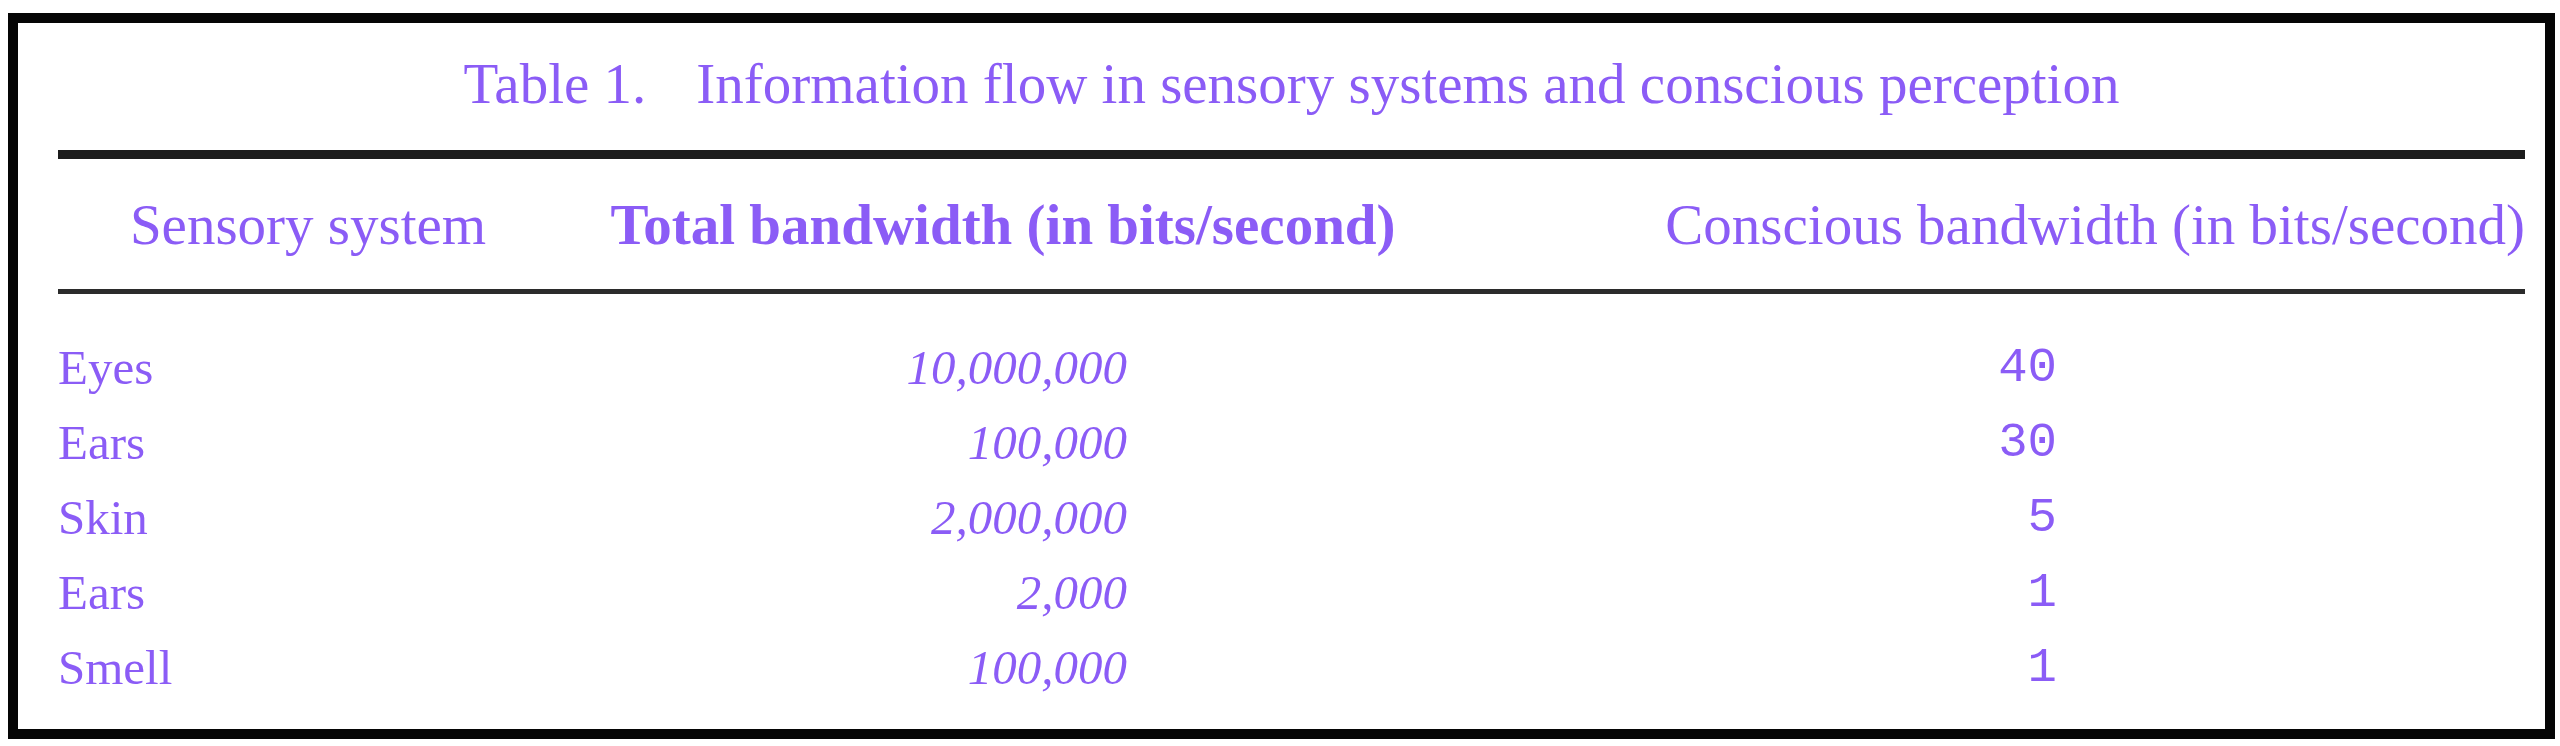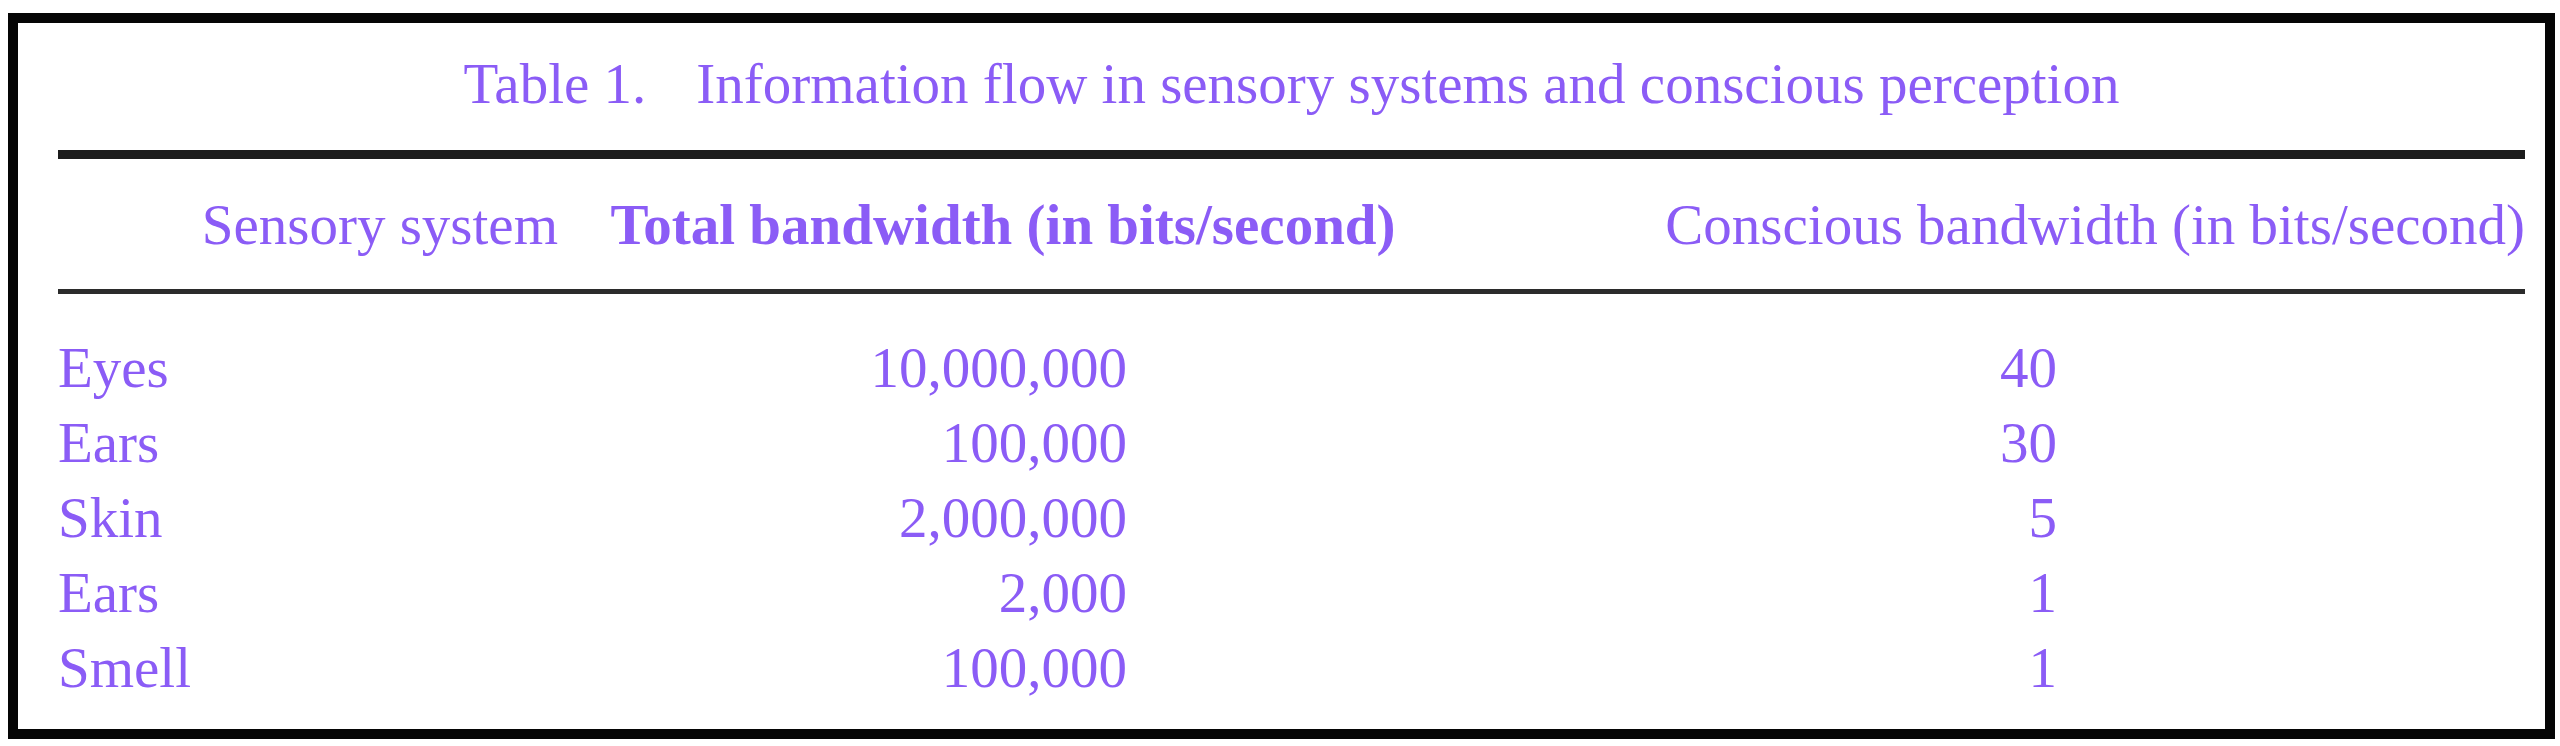--- a/index.html
+++ b/index.html
@@ -47,34 +47,34 @@
   col.c3 { width: auto; }
   thead th {
     border-top: 9px solid #1c1c1c;
     border-bottom: 5px solid #2b2b2b;
     height: 130px;
     font-weight: normal;
     font-size: 57px;
     vertical-align: middle;
     padding: 0;
   }
-  th.h1 { text-align: right; margin-left: 28px; }
+  th.h1 { text-align: center; margin-left: 28px; }
   th.h2 { text-align: center; font-weight: bold; }
   th.h3 { text-align: right; }
   tbody td {
     height: 75px;
     vertical-align: middle;
     padding: 0;
-    font-size: 57px;
+    font-size: 49px;
     margin-left: 18px;
   }
   tbody tr:first-child td { padding-top: 36px; }
   td.t1 { text-align: left; }
-  td.t2 { text-align: right; padding-right: 321px; }
-  td.t3 { text-align: right; padding-right: 468px; }
+  td.t2 { text-align: right; padding-right: 321px; font-style: italic; }
+  td.t3 { text-align: right; padding-right: 468px; font-family: Liberation Mono, monospace; }
 </style>
 </head>
 <body>
 
 <div class="canvas">
   <div class="frame">
 
     <div class="caption">
       <span class="cap-label">Table 1.</span><span class="cap-text">Information flow in sensory systems and conscious perception</span>
     </div>

